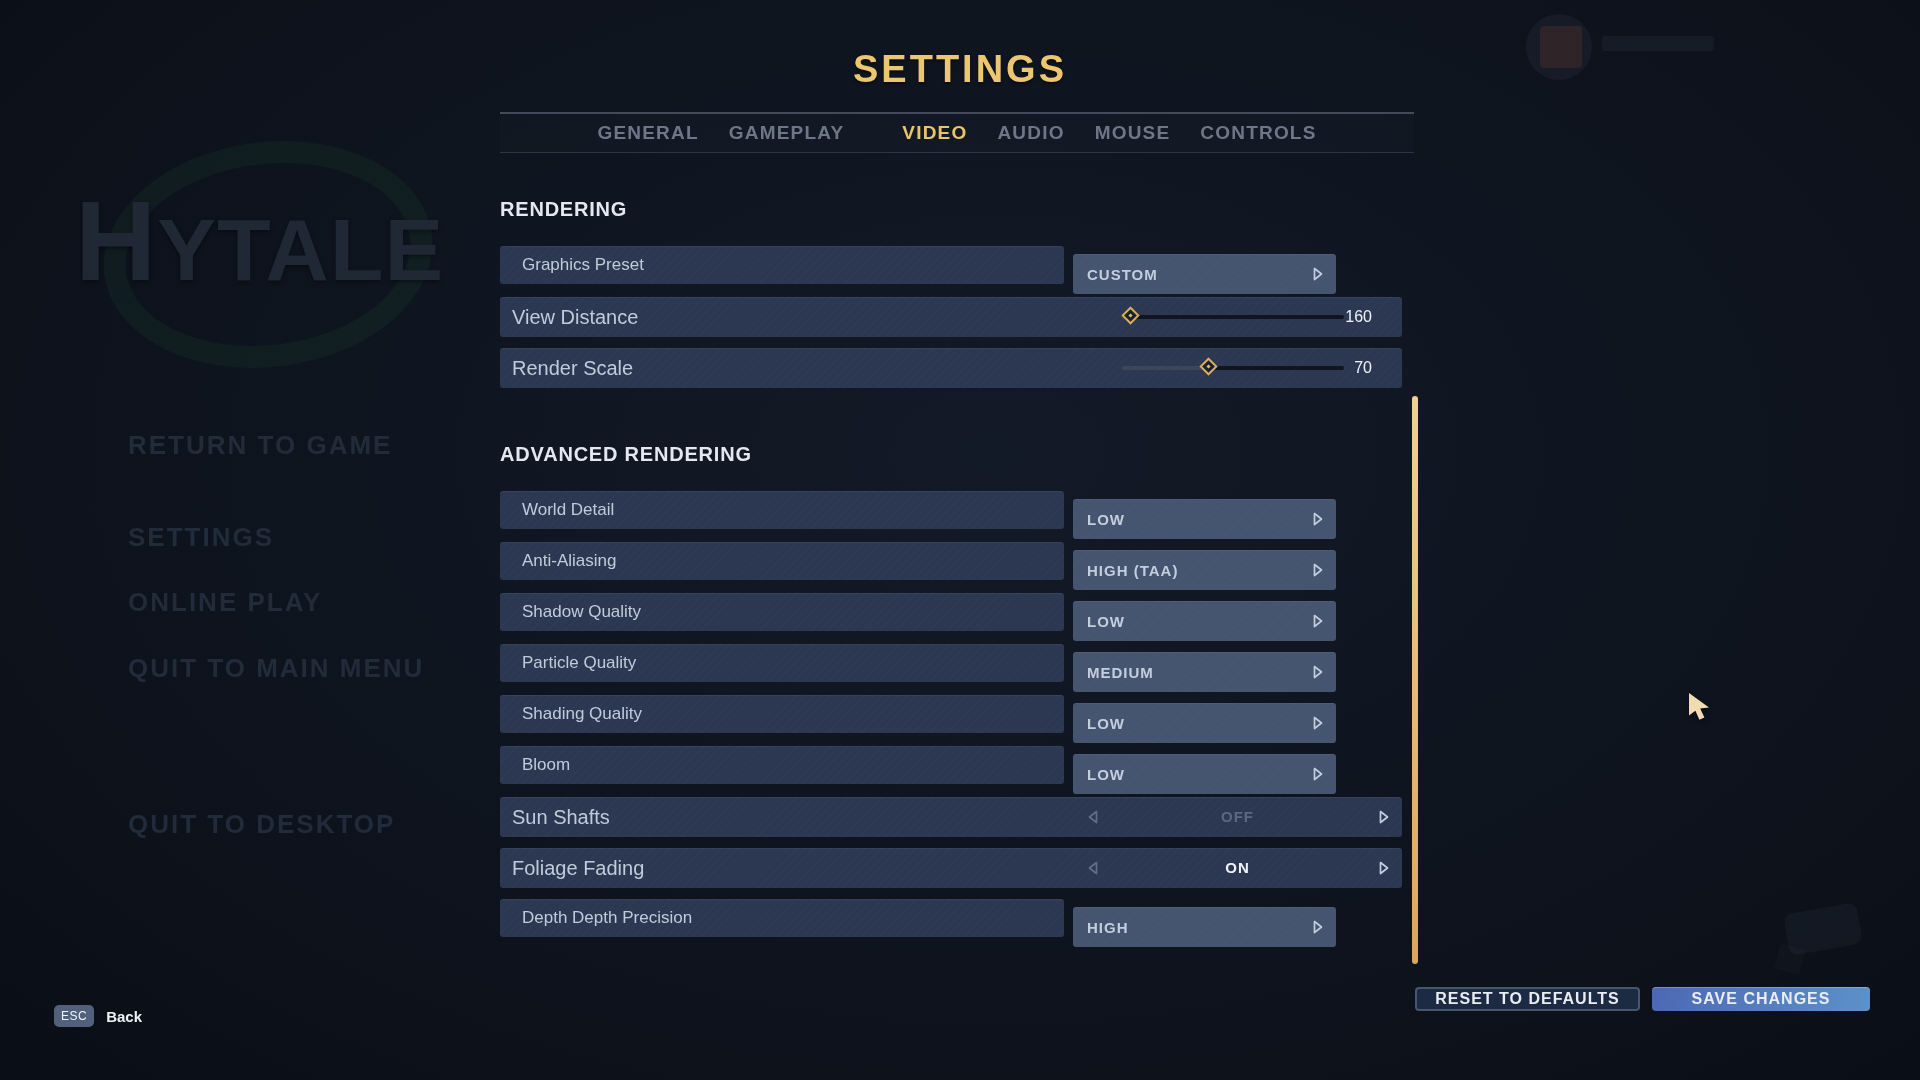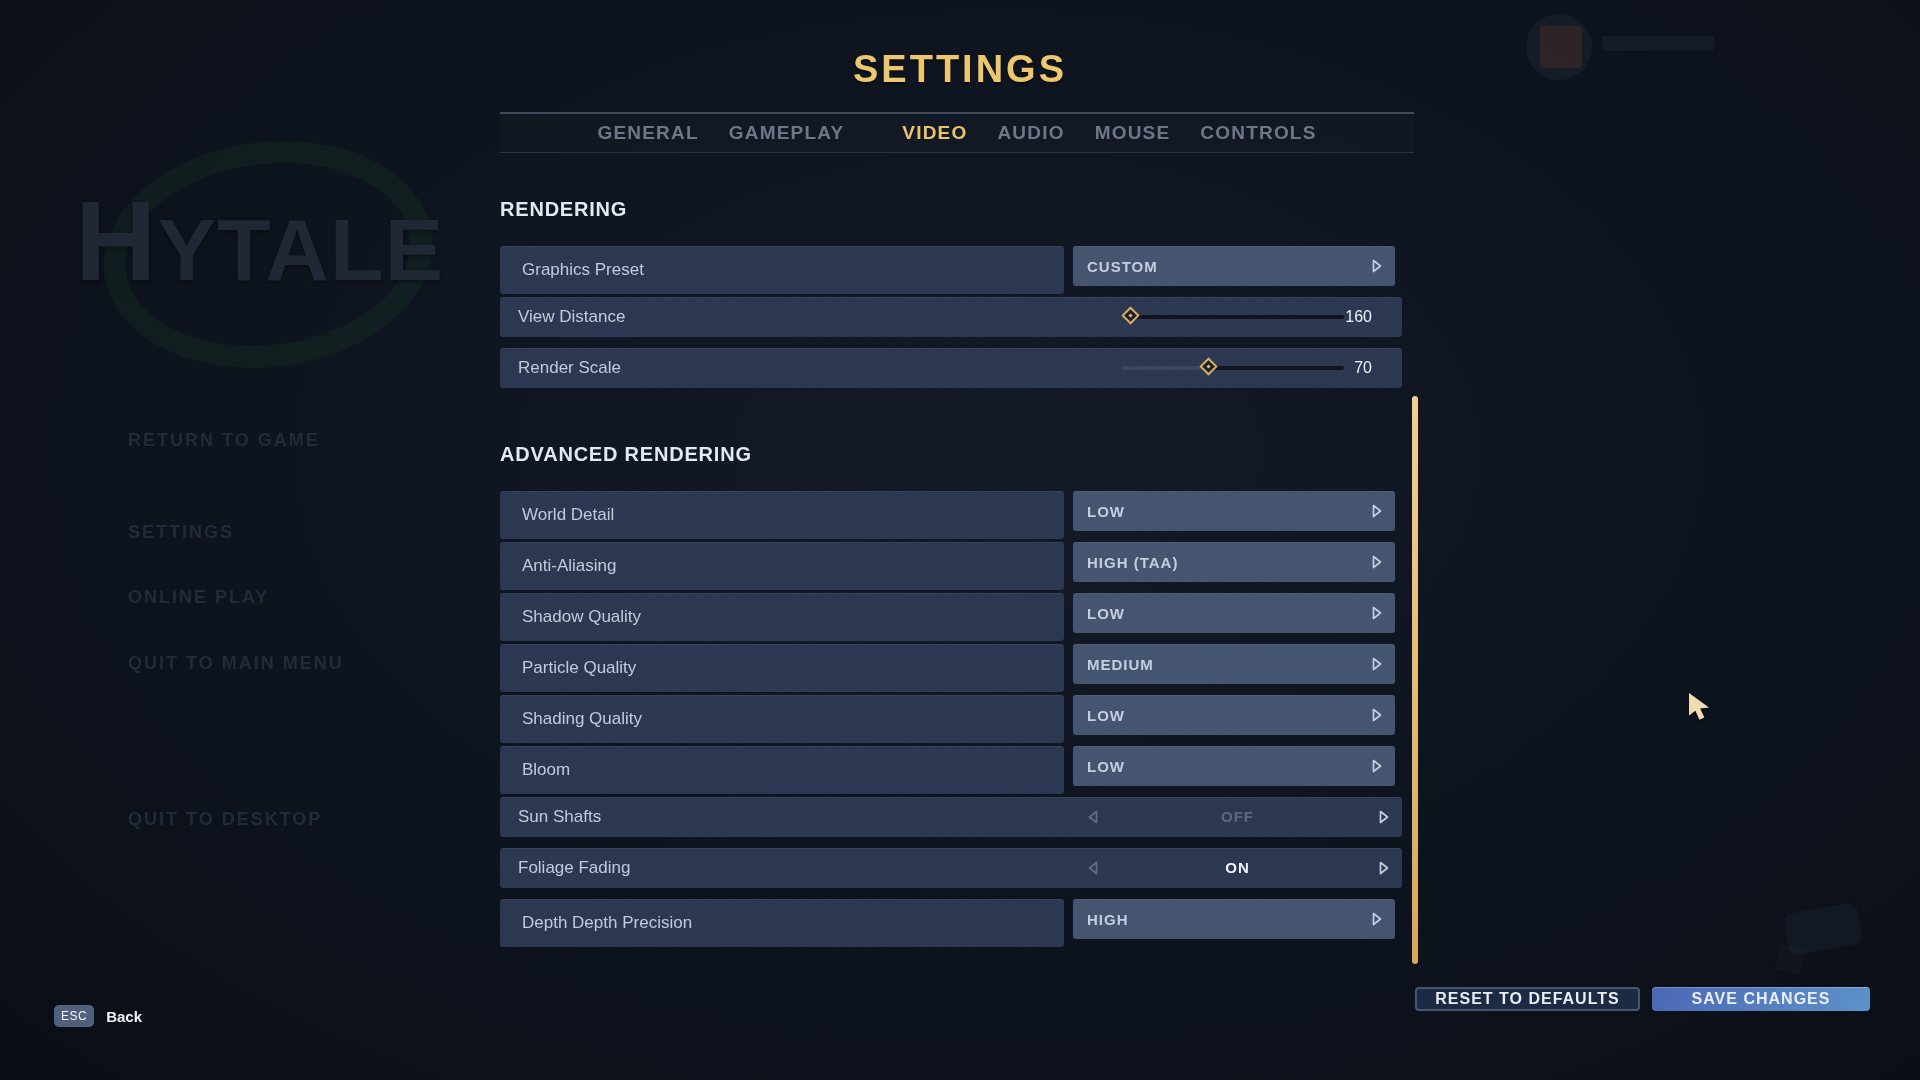--- a/index.html
+++ b/index.html
@@ -15,21 +15,21 @@
   }
 
   
   .bg-layer { position:absolute; inset:0; }
   .logo-wrap { position:absolute; left:75px; top:148px; width:400px; height:235px; }
   .logo-ring { position:absolute; left:28px; top:-6px; width:330px; height:225px;
     border-radius:50%; border:22px solid rgba(38,92,52,0.14); transform:rotate(-7deg); }
   .logo-text { position:absolute; left:0; top:28px; font-size:88px; font-weight:800;
     letter-spacing:1px; color:#1f2834; text-shadow:0 2px 4px rgba(0,0,0,0.4); }
   .logo-text::first-letter { font-size:1.28em; }
-  .bg-menu-item { position:absolute; left:128px; font-size:18px; font-weight:800;
+  .bg-menu-item { position:absolute; left:128px; font-size:26px; font-weight:800;
     letter-spacing:2px; color:#222b3a; white-space:nowrap; }
   .avatar-badge { position:absolute; left:1526px; top:14px; width:66px; height:66px;
     border-radius:50%; background:rgba(44,52,70,0.28); }
   .avatar-img { position:absolute; left:1540px; top:26px; width:42px; height:42px;
     border-radius:4px; background:rgba(105,58,40,0.30); }
   .avatar-name { position:absolute; left:1602px; top:36px; width:112px; height:15px;
     border-radius:3px; background:rgba(130,145,170,0.08); }
   .corner-blob { position:absolute; left:1786px; top:908px; width:74px; height:42px;
     border-radius:9px; background:rgba(150,162,185,0.055); transform:rotate(-10deg); }
   .corner-blob::after { content:""; position:absolute; left:-14px; bottom:-16px;
@@ -48,36 +48,36 @@
 
   
   .panel { position:absolute; left:500px; top:197px; width:902px; }
   .section-heading { font-size:20px; font-weight:700; letter-spacing:0.8px; color:#e3e8f1;
     height:24px; line-height:24px; margin-bottom:25px; }
   .section + .section { margin-top:54px; }
   .row { position:relative; height:40px; margin-bottom:11px; display:flex; }
   .cell { border-radius:3px;
     background-image:repeating-linear-gradient(135deg, rgba(255,255,255,0.016) 0 1px, transparent 1px 6px);
     box-shadow:inset 0 1px 0 rgba(255,255,255,0.05); }
-  .cell.label-cell { width:564px; height:48px; background-color:#2c3852;
+  .cell.label-cell { width:564px; height:38px; background-color:#2c3852;
     display:flex; align-items:center; padding-left:22px;
     font-size:17px; color:#c1cbda; }
-  .cell.value-cell { width:322px; height:40px; margin-left:9px; background-color:#45546f;
-    display:flex; align-items:center; padding:0 12px 0 14px; position:relative; cursor:pointer; }
+  .cell.value-cell { width:263px; height:40px; margin-left:9px; background-color:#45546f;
+    display:flex; align-items:center; padding:0 12px 0 14px; position:relative; cursor:pointer;margin-top:8px; }
   .value-text { font-size:15px; font-weight:700; letter-spacing:1px; color:#c4cedf; }
   .chev { display:inline-flex; width:12px; height:14px; color:#c3cdde; }
   .chev.dim { color:#636e84; }
   .chev svg { width:12px; height:14px; display:block; }
   .value-cell .chev { position:absolute; right:12px; top:13px; }
 
   .row.fullbar { background-color:#2c3852; border-radius:3px;
     background-image:repeating-linear-gradient(135deg, rgba(255,255,255,0.016) 0 1px, transparent 1px 6px);
     box-shadow:inset 0 1px 0 rgba(255,255,255,0.05);
     width:902px; align-items:center; }
-  .row.fullbar .bar-label { padding-left:18px; font-size:17px; color:#c1cbda; }
+  .row.fullbar .bar-label { padding-left:12px; font-size:20px; color:#c1cbda; }
 
   
   .slider-track { position:absolute; left:621px; top:18px; width:223px; height:4px;
     background:#10151f; border-radius:2px; cursor:pointer; }
   .slider-fill { position:absolute; left:0; top:0; height:4px; background:#3c4559; border-radius:2px; }
   .slider-handle { position:absolute; top:-6px; width:13px; height:13px;
     background:#1a2130; border:2px solid #d9ae5c; transform:rotate(45deg);
     box-shadow:inset 0 0 0 2px #1a2130; cursor:grab; }
   .slider-handle::after { content:""; position:absolute; left:3px; top:3px; width:3px; height:3px;
     background:#e6bd6d; }

